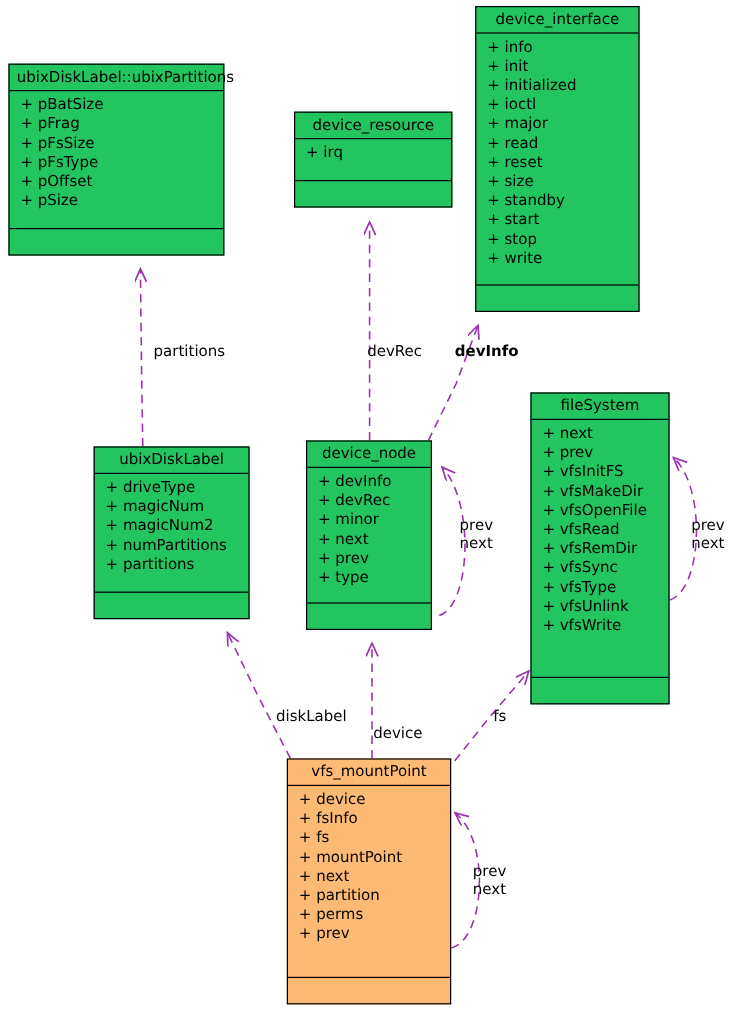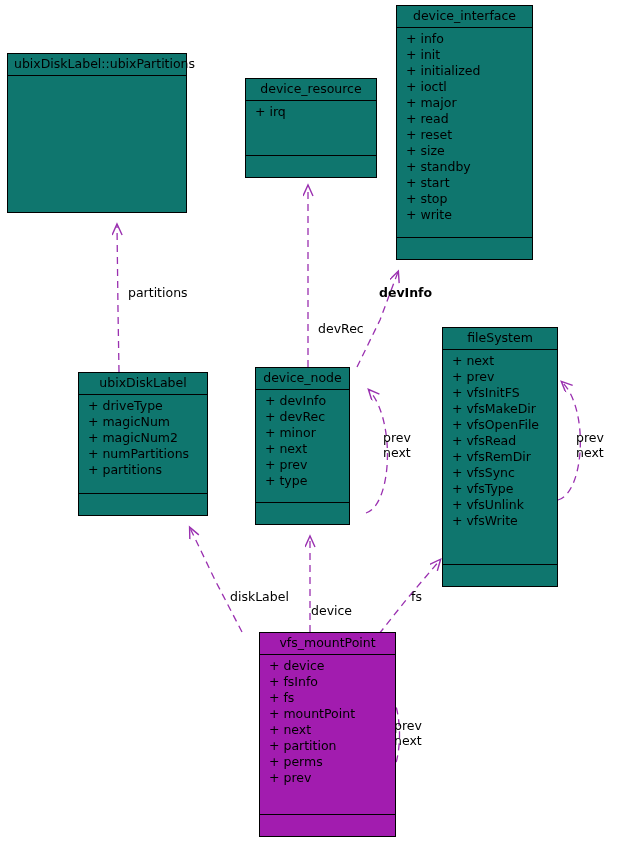--- a/index.html
+++ b/index.html
@@ -25,27 +25,26 @@
     position: absolute;
     left: 0; top: 0;
     width: 617px;
     height: 843px;
     pointer-events: none;
   }
   .uml-class {
     position: absolute;
     box-sizing: border-box;
     border: 1px solid #000000;
-    background: #0f766e;
+    background: #22c55e;
     display: flex;
     flex-direction: column;
   }
   .uml-class.highlight {
-    background: #a21caf;
-    margin-left: 20px;
+    background: #fdba74;
   }
   .class-title {
     text-align: center;
     font-size: 12.5px;
     color: #000000;
     padding: 3px 6px 4px 6px;
     border-bottom: 1px solid #000000;
     line-height: 14px;
     white-space: nowrap;
   }
@@ -117,24 +116,32 @@
       <path d="M558,500 C585,492 589,408 562,382" fill="none" stroke="#9a30b0" stroke-width="1.3" stroke-dasharray="7,5" marker-end="url(#arrowOpen)"></path>
     </g>
 
     <g>
       <path d="M376,790 C404,783 409,702 380,678" fill="none" stroke="#9a30b0" stroke-width="1.3" stroke-dasharray="7,5" marker-end="url(#arrowOpen)"></path>
     </g>
   </svg>
 
   <div class="uml-class" style="left:7px; top:53px; width:180px; height:160px;">
     <div class="class-title">ubixDiskLabel::ubixPartitions</div>
-    <div class="class-methods"></div>
-  </div>
-
-  <div class="uml-class" style="left:245px; top:78px; width:132px; height:100px;">
+    <div class="class-attrs">
+      <div class="attr-row">+ pBatSize</div>
+      <div class="attr-row">+ pFrag</div>
+      <div class="attr-row">+ pFsSize</div>
+      <div class="attr-row">+ pFsType</div>
+      <div class="attr-row">+ pOffset</div>
+      <div class="attr-row">+ pSize</div>
+    </div>
+    <div class="class-methods"></div>
+  </div>
+
+  <div class="uml-class" style="left:245px; top:93px; width:132px; height:80px;">
     <div class="class-title">device_resource</div>
     <div class="class-attrs">
       <div class="attr-row">+ irq</div>
     </div>
     <div class="class-methods"></div>
   </div>
 
   <div class="uml-class" style="left:396px; top:5px; width:137px; height:255px;">
     <div class="class-title">device_interface</div>
     <div class="class-attrs">
@@ -159,21 +166,21 @@
     <div class="class-attrs">
       <div class="attr-row">+ driveType</div>
       <div class="attr-row">+ magicNum</div>
       <div class="attr-row">+ magicNum2</div>
       <div class="attr-row">+ numPartitions</div>
       <div class="attr-row">+ partitions</div>
     </div>
     <div class="class-methods"></div>
   </div>
 
-  <div class="uml-class" style="left:255px; top:367px; width:95px; height:158px;">
+  <div class="uml-class" style="left:255px; top:367px; width:105px; height:158px;">
     <div class="class-title">device_node</div>
     <div class="class-attrs">
       <div class="attr-row">+ devInfo</div>
       <div class="attr-row">+ devRec</div>
       <div class="attr-row">+ minor</div>
       <div class="attr-row">+ next</div>
       <div class="attr-row">+ prev</div>
       <div class="attr-row">+ type</div>
     </div>
     <div class="class-methods"></div>
@@ -207,21 +214,21 @@
       <div class="attr-row">+ next</div>
       <div class="attr-row">+ partition</div>
       <div class="attr-row">+ perms</div>
       <div class="attr-row">+ prev</div>
     </div>
     <div class="class-methods"></div>
   </div>
 
   <div class="edge-label" style="left:128px; top:285px;">partitions</div>
 
-  <div class="edge-label" style="left:318px; top:285px;margin-top:36px;">devRec</div>
+  <div class="edge-label" style="left:306px; top:285px;">devRec</div>
 
   <div class="edge-label" style="left:379px; top:285px;font-weight:bold;">devInfo</div>
 
   <div class="edge-label" style="left:230px; top:589px;">diskLabel</div>
 
   <div class="edge-label" style="left:311px; top:589px;margin-top:14px;">device</div>
 
   <div class="edge-label" style="left:411px; top:589px;">fs</div>
 
   <div style="position:absolute; left:383px; top:430px;">

